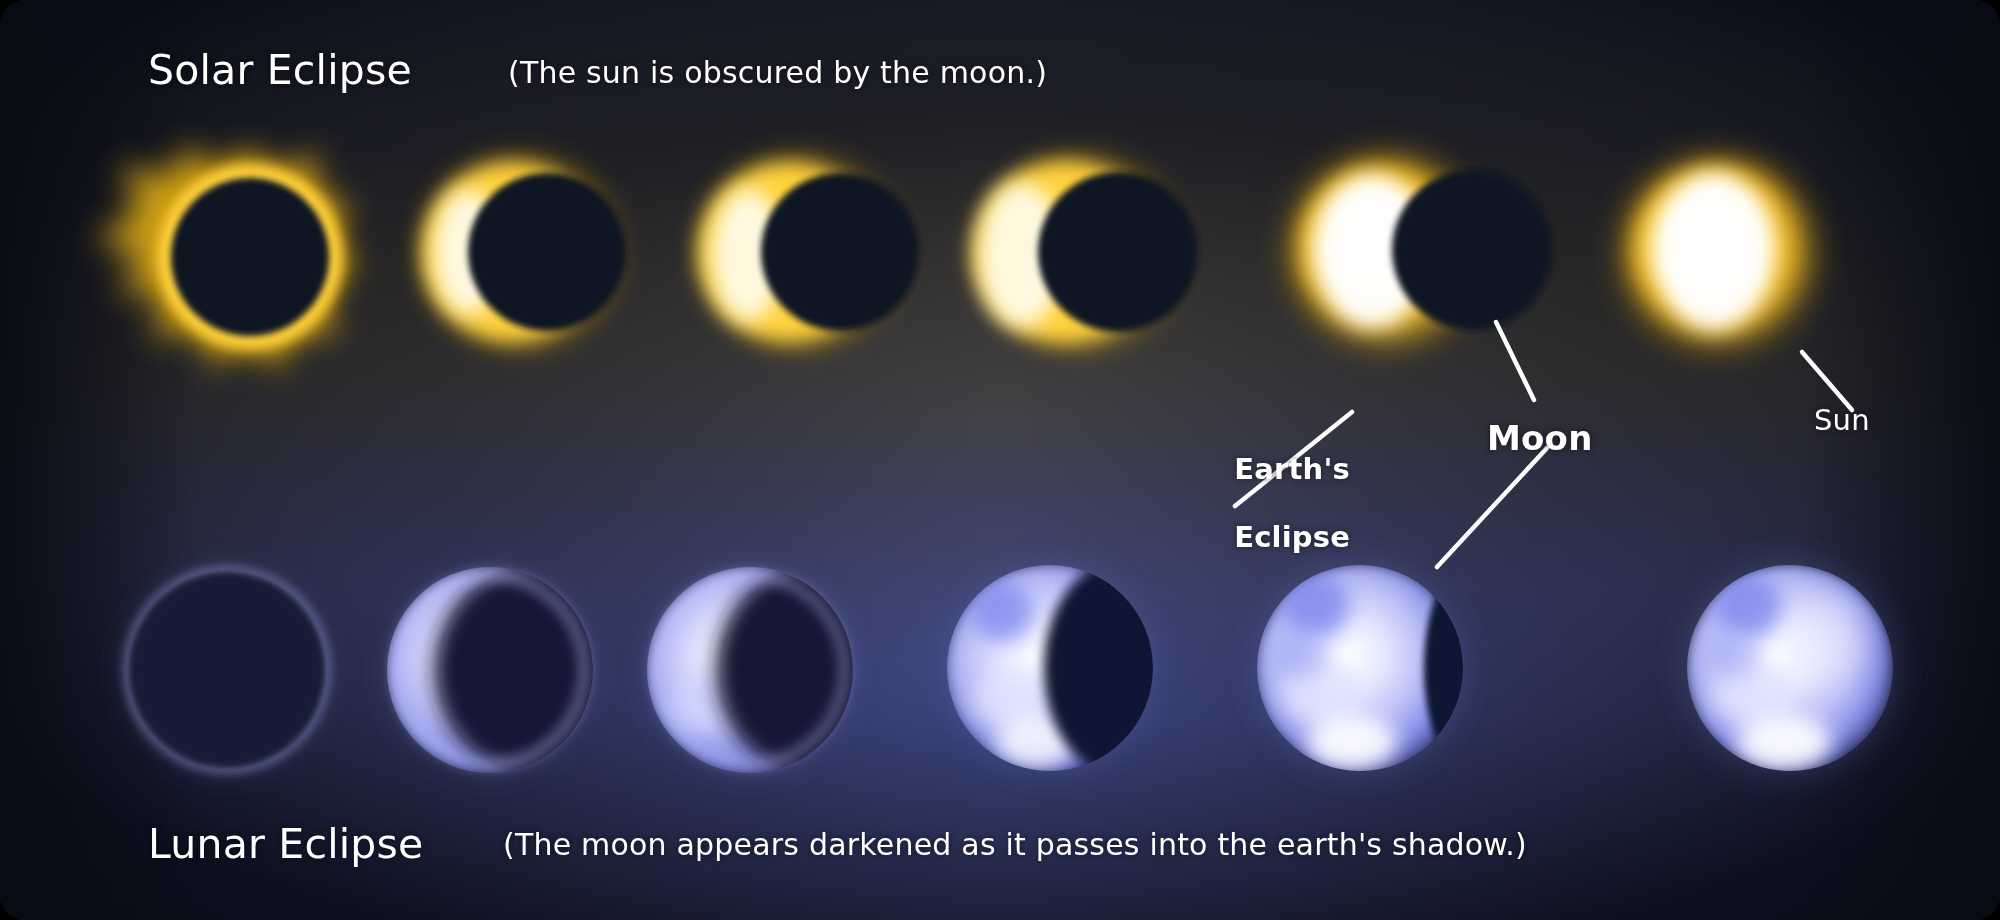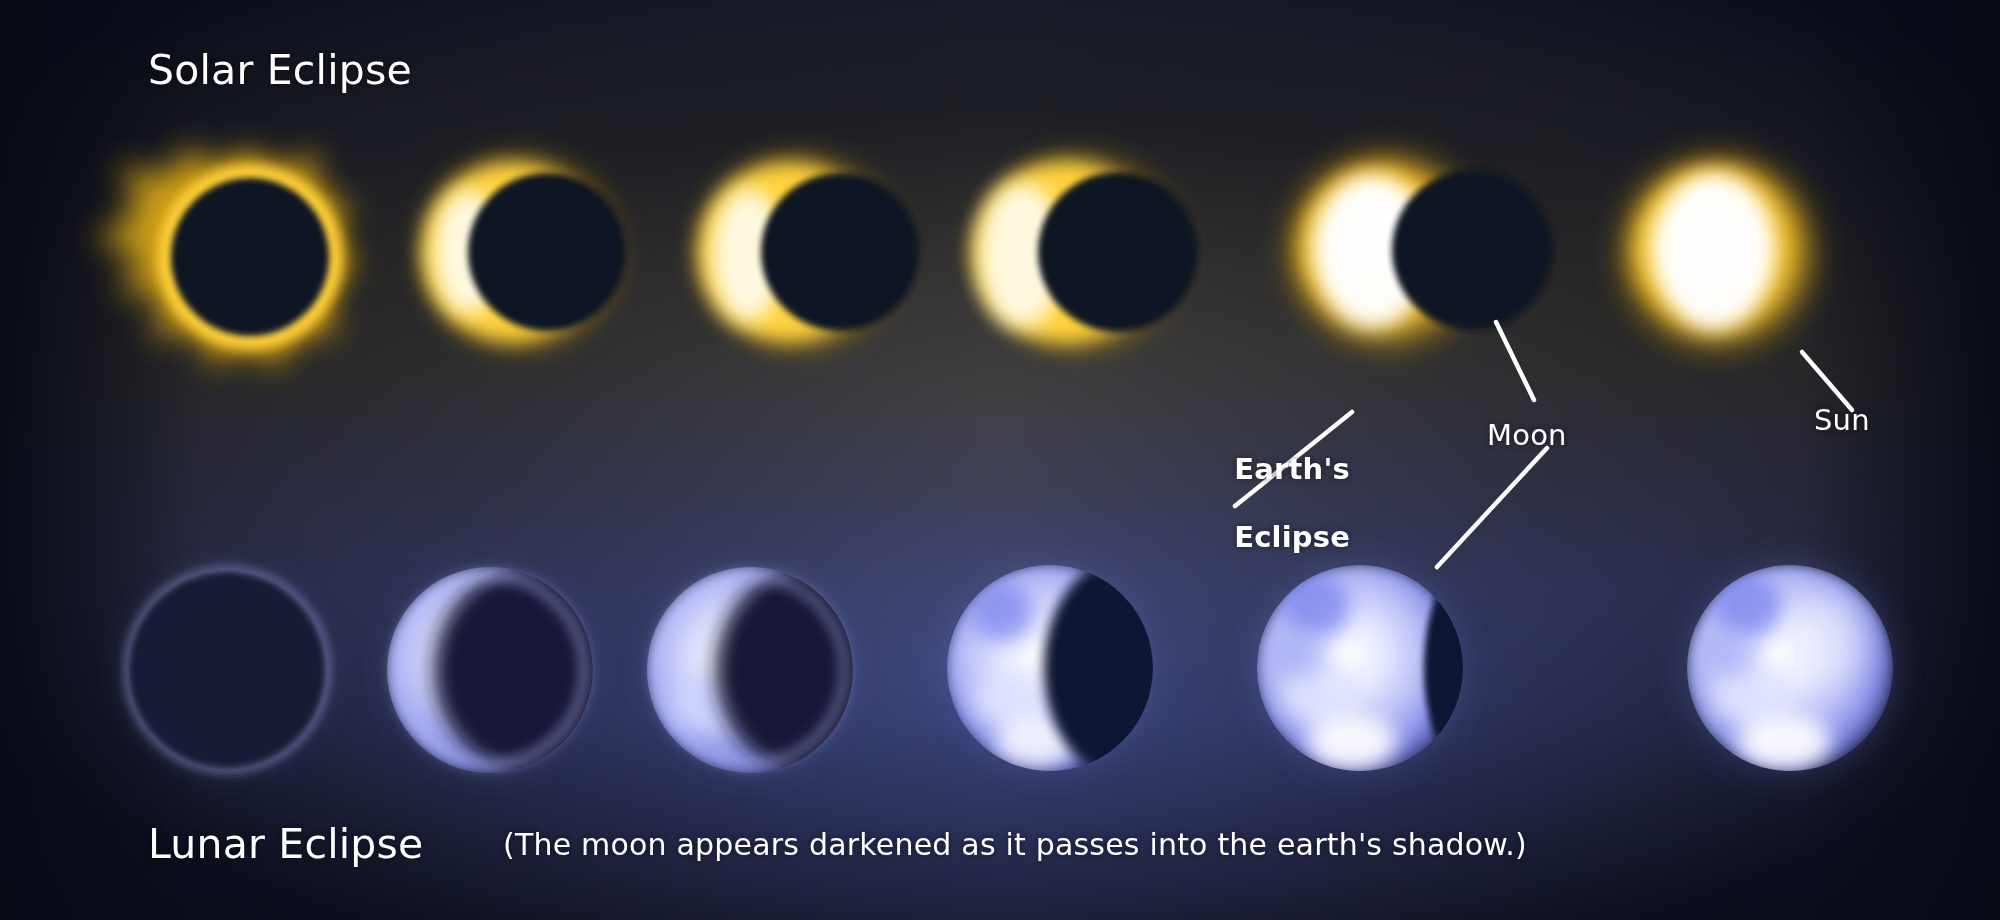--- a/index.html
+++ b/index.html
@@ -7,20 +7,21 @@
     padding: 0;
     background: #000;
   }
   #stage {
     position: relative;
     width: 2000px;
     height: 920px;
     overflow: hidden;
     font-family: "DejaVu Sans", sans-serif;
     background: #0a0c18;
+    border-radius: 25px;
   }
   #bg {
     position: absolute;
     inset: 0;
     width: 100%;
     height: 100%;
   }
   #scene {
     position: absolute;
     inset: 0;
@@ -62,21 +63,22 @@
     left: 1193px;
     top: 419px;
     font-size: 29px;
     line-height: 1.17;
     text-align: left;
     font-weight: bold;
   }
   #label-moon {
     left: 1487px;
     top: 418px;
-    font-size: 29px;
+    font-size: 34px;
+    font-weight: bold;
   }
   #label-sun {
     left: 1814px;
     top: 403px;
     font-size: 29px;
   }
 </style>
 </head>
 <body>
 
@@ -311,20 +313,21 @@
     </g>
     <g>
       <line x1="1496" y1="322" x2="1534" y2="400" stroke="#ffffff" stroke-width="4.5" stroke-linecap="round"></line>
     </g>
     <g>
       <line x1="1802" y1="352" x2="1852" y2="410" stroke="#ffffff" stroke-width="4.5" stroke-linecap="round"></line>
     </g>
   </svg>
 
   <div class="lbl" id="solar-title">Solar Eclipse</div>
+  <div class="lbl" id="solar-sub">(The sun is obscured by the moon.)</div>
 
   <div class="lbl" id="lunar-title">Lunar Eclipse</div>
   <div class="lbl" id="lunar-sub">(The moon appears darkened as it passes into the earth's shadow.)</div>
 
   <div class="lbl" id="label-earth-shadow">
     <span>Earth's</span><br>
     <span>Eclipse</span>
   </div>
 
   <div class="lbl" id="label-moon">Moon</div>

